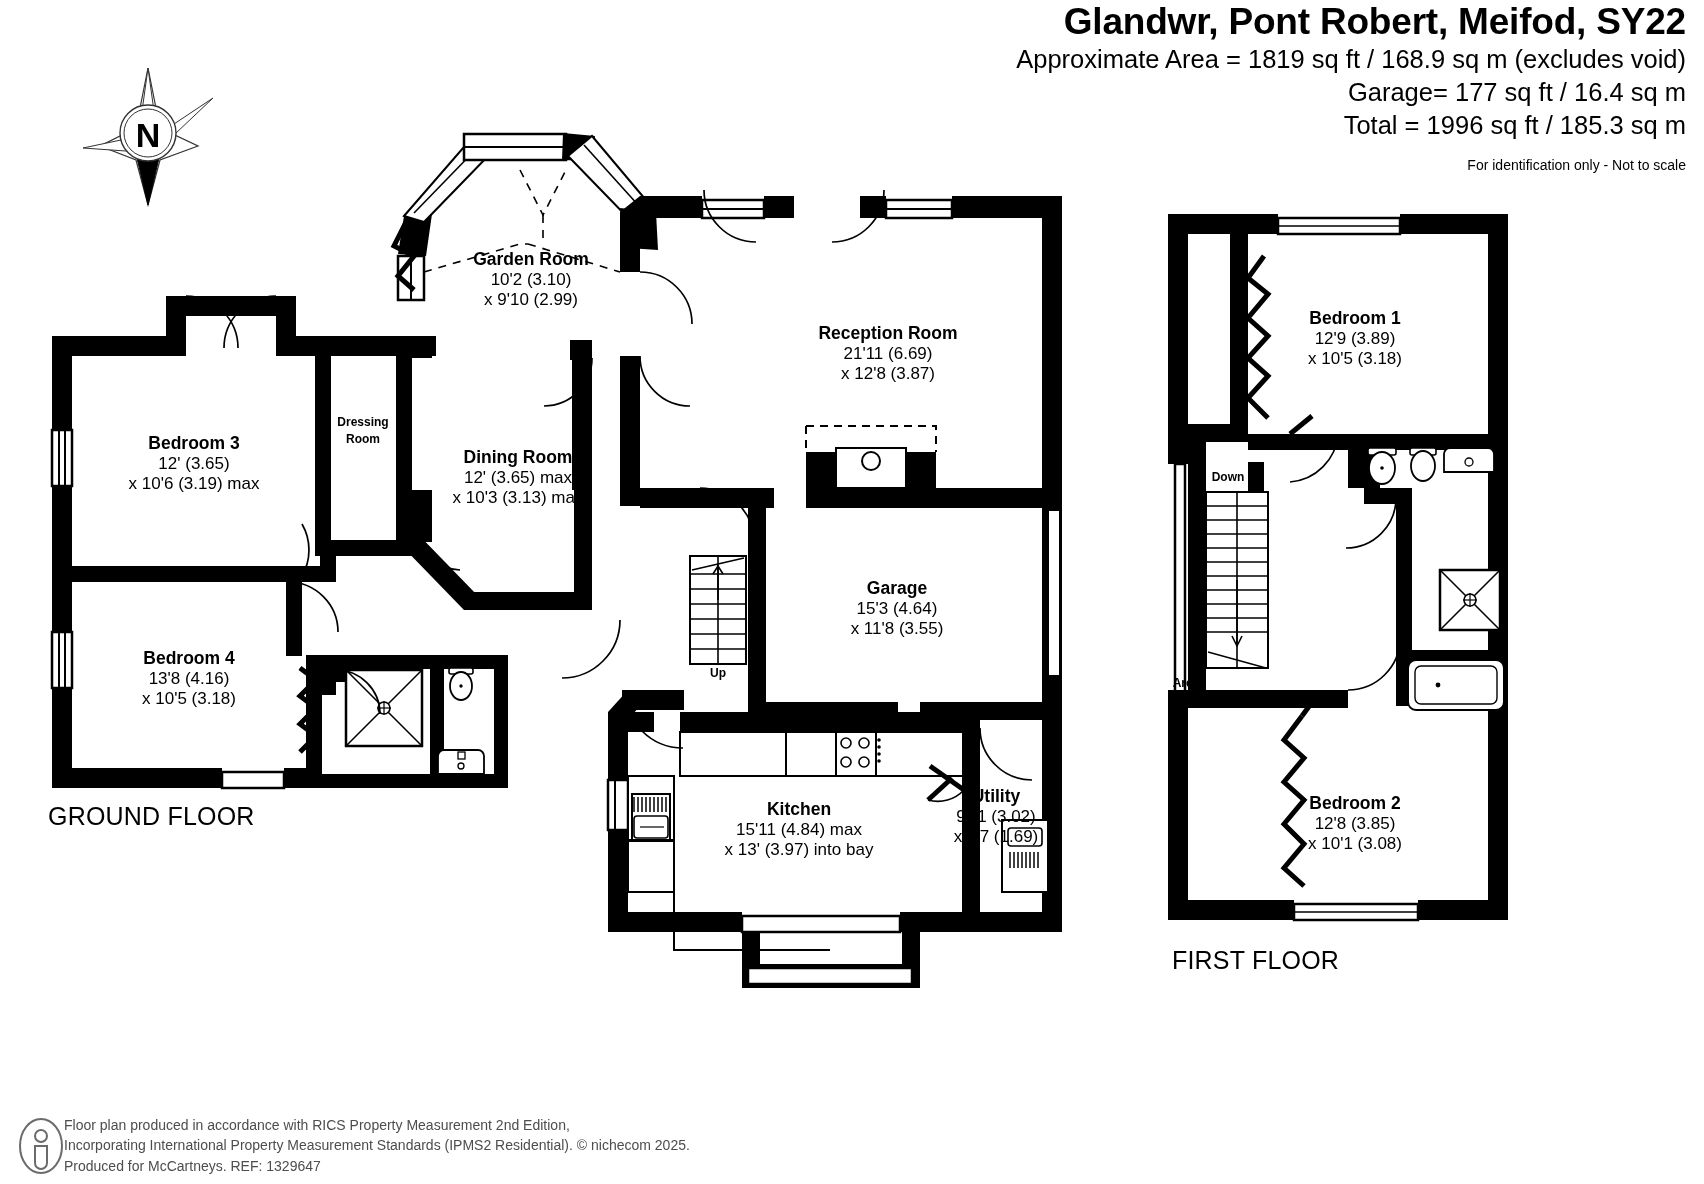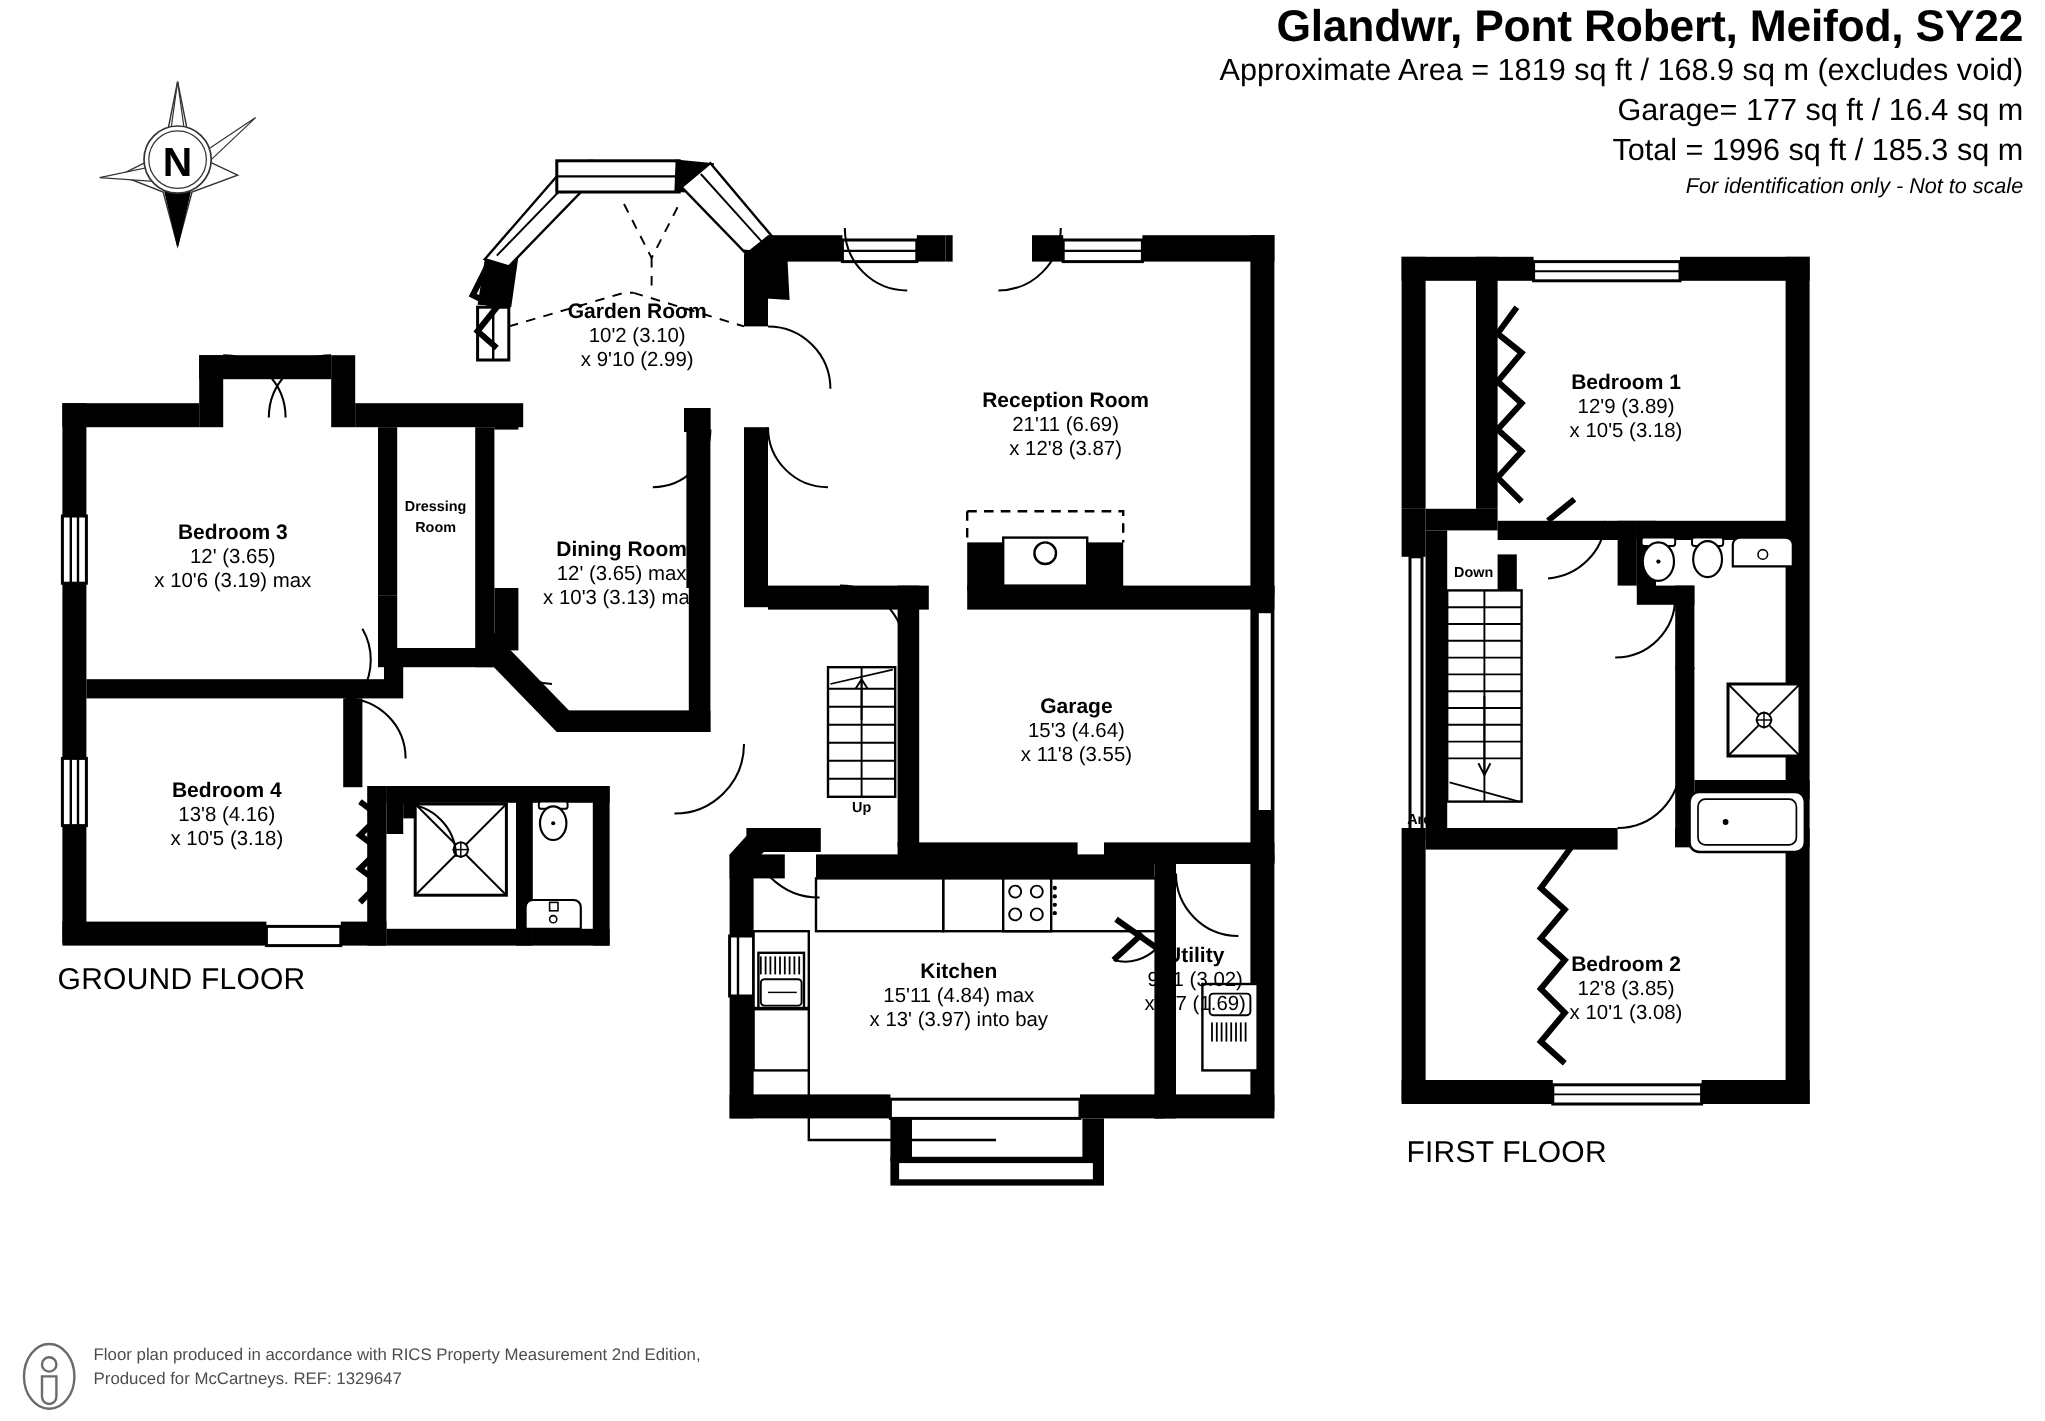--- a/index.html
+++ b/index.html
@@ -30,25 +30,24 @@
     letter-spacing: -0.2px;
     line-height: 1.1;
     white-space: nowrap;
   }
   .sub {
     font-size: 25.5px;
     line-height: 1.30;
     white-space: nowrap;
   }
   .note {
-    font-size: 18px;
+    font-size: 14px;
     line-height: 1.3;
-    margin-top: 2px;
+    margin-top: 14px;
     white-space: nowrap;
-    font-style: italic;
   }
 
   
   .floor-label {
     position: absolute;
     font-size: 25px;
     font-weight: normal;
     letter-spacing: 0.2px;
   }
   #ground-floor-label { left: 48px; top: 802px; }
@@ -81,22 +80,21 @@
 
   
   #plan { position: absolute; left: 0; top: 0; }
 
   
   .footer {
     position: absolute;
     left: 18px;
     bottom: 8px;
     display: flex;
-    align-items: flex-start;
-    gap: 14px;
+    align-items: center;
   }
   .footer-text {
     font-size: 14px;
     line-height: 1.45;
     color: #4d4d4d;
   }
   .footer-text span { display: block; white-space: nowrap; }
   .rics-icon { flex: 0 0 auto; }
 </style>
 </head>
@@ -522,17 +520,18 @@
     </div>
 
   <div class="footer">
     <svg class="rics-icon" width="46" height="58" viewBox="0 0 46 58">
       <ellipse cx="23" cy="29" rx="21" ry="27" fill="none" stroke="#6b6b6b" stroke-width="2"></ellipse>
       <circle cx="23" cy="19" r="6" fill="none" stroke="#6b6b6b" stroke-width="2"></circle>
       <path d="M17 29 h12 v17 a6 6 0 0 1 -6 6 a6 6 0 0 1 -6 -6 z" fill="none" stroke="#6b6b6b" stroke-width="2"></path>
     </svg>
     <div class="footer-text">
       <span>Floor plan produced in accordance with RICS Property Measurement 2nd Edition,</span>
+      <span>Incorporating International Property Measurement Standards (IPMS2 Residential).   © nichecom 2025.</span>
       <span>Produced for McCartneys.   REF: 1329647</span>
     </div>
   </div>
 
 </div>
 
 </body></html>

